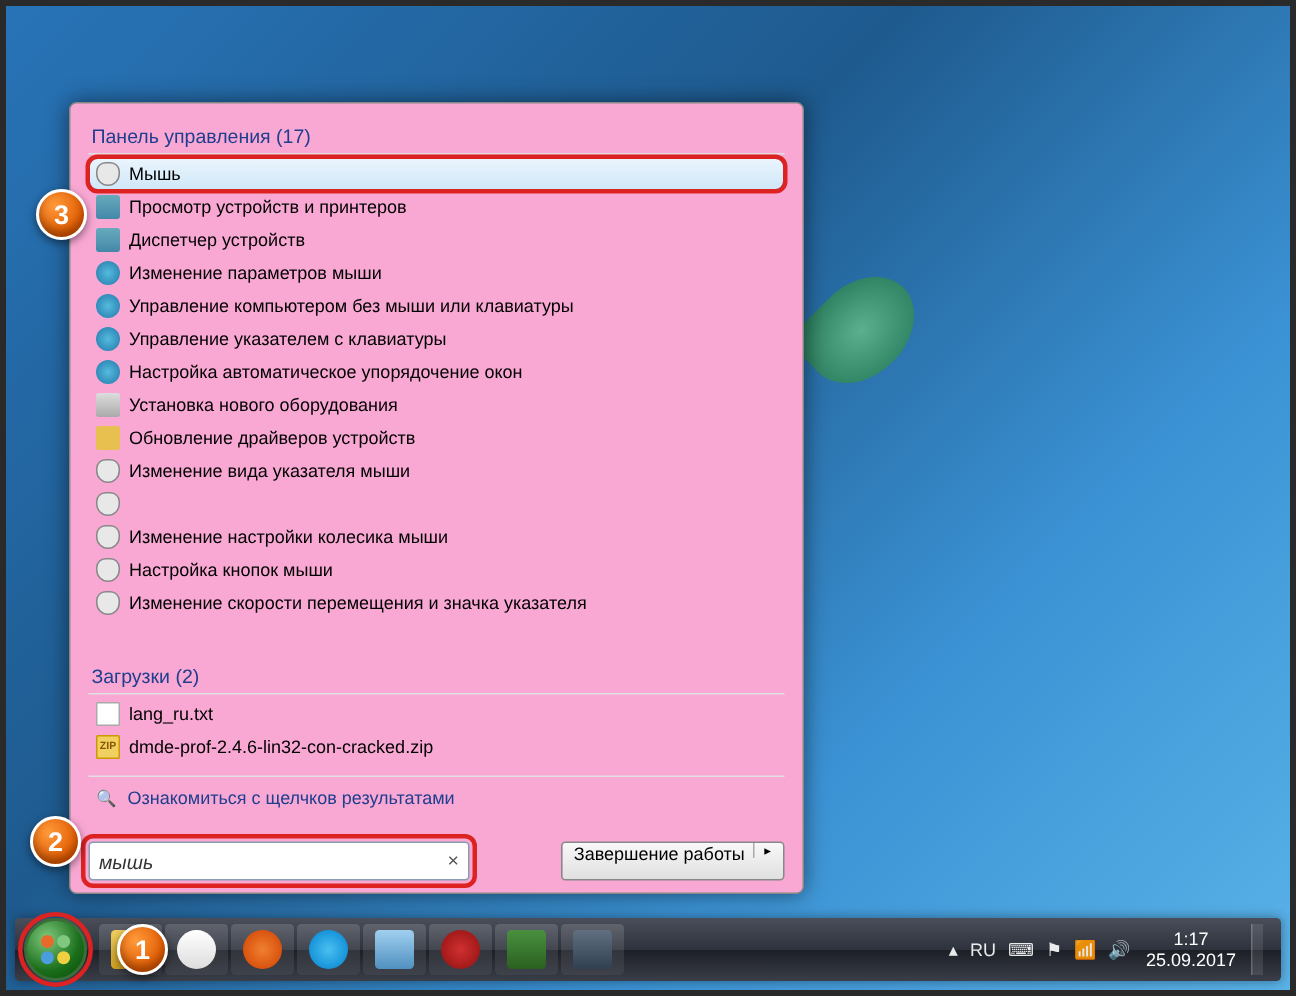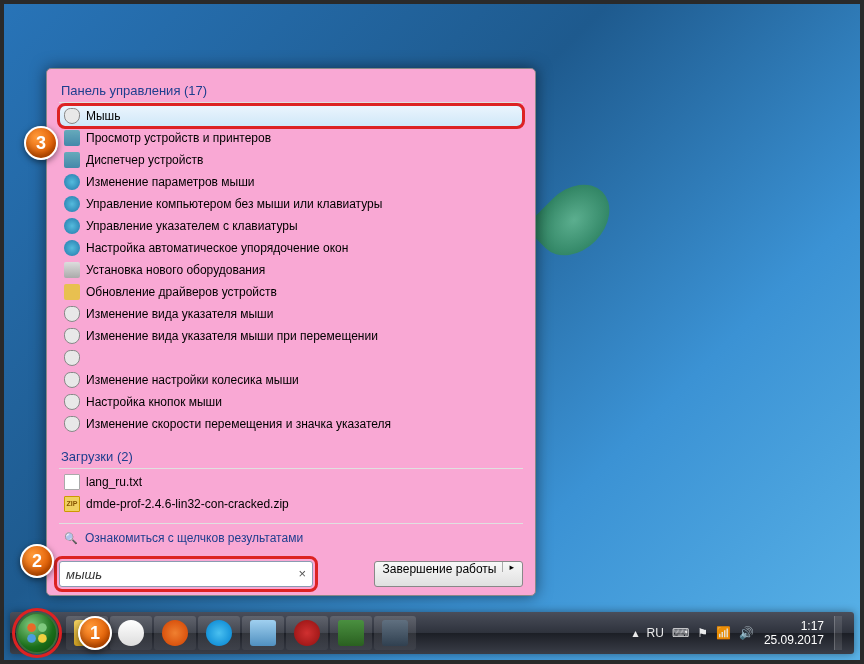--- a/index.html
+++ b/index.html
@@ -31,21 +31,21 @@
 .shutdown-btn .arrow{margin-left:6px;padding-left:6px;border-left:1px solid #aaa;font-size:9px}
 .taskbar{position:absolute;bottom:10px;left:10px;right:10px;height:42px;background:linear-gradient(#4a4e5a,#2e323c 50%,#1c1f26 51%,#3a3e48);border-radius:3px;display:flex;align-items:center;padding:0 6px;box-shadow:0 0 8px rgba(0,0,0,0.4)}
 .start-orb{width:42px;height:42px;border-radius:50%;background:radial-gradient(circle at 35% 30%,#7ec97e,#1a6e1a 60%,#0a4a0a);border:2px solid #3a6e3a;display:flex;align-items:center;justify-content:center;cursor:pointer;outline:3px solid #d22;outline-offset:1px;position:relative;z-index:2}
 .start-orb svg{width:26px;height:26px}
 .tb-items{display:flex;gap:2px;margin-left:8px}
 .tb-item{width:42px;height:34px;border-radius:3px;display:flex;align-items:center;justify-content:center;cursor:pointer;background:linear-gradient(rgba(255,255,255,0.15),rgba(255,255,255,0.05))}
 .tb-ico{width:26px;height:26px;border-radius:3px}
 .tray{margin-left:auto;display:flex;align-items:center;gap:10px;color:#fff;font-size:11px;padding-right:6px}
 .tray-icons{display:flex;gap:8px;align-items:center}
 .tray-icons span{opacity:0.9;cursor:pointer}
-.clock{text-align:right;line-height:1.2}
+.clock{text-align:center;line-height:1.2}
 .marker{position:absolute;width:34px;height:34px;border-radius:50%;background:radial-gradient(circle at 35% 30%,#ff9a3a,#e05a00 70%);border:2px solid #fff;box-shadow:0 2px 6px rgba(0,0,0,0.5),inset 0 -4px 6px rgba(0,0,0,0.3);color:#fff;font-weight:bold;font-size:18px;display:flex;align-items:center;justify-content:center;z-index:100}
 .m1{left:78px;bottom:14px}
 .m2{left:20px;top:544px}
 .m3{left:24px;top:126px}
 .border-frame{position:absolute;inset:0;border:4px solid #2a2a2a;pointer-events:none}
 </style>
 </head>
 <body>
 
 <div class="border-frame"></div>
@@ -92,39 +92,35 @@
     <div class="result-item">
         <div class="r-icon ico-upd"></div>
         <div class="r-text">Обновление драйверов устройств</div>
       </div>
     <div class="result-item">
         <div class="r-icon ico-mouse"></div>
         <div class="r-text">Изменение вида указателя мыши</div>
       </div>
     <div class="result-item">
         <div class="r-icon ico-mouse"></div>
-        <div class="r-text">Изменение вида указателя мыши при перемещении</div>
-      </div>
-    <div class="result-item">
-        <div class="r-icon ico-mouse"></div>
       </div>
     <div class="result-item">
         <div class="r-icon ico-mouse"></div>
         <div class="r-text">Изменение настройки колесика мыши</div>
       </div>
     <div class="result-item">
         <div class="r-icon ico-mouse"></div>
         <div class="r-text">Настройка кнопок мыши</div>
       </div>
     <div class="result-item">
         <div class="r-icon ico-mouse"></div>
         <div class="r-text">Изменение скорости перемещения и значка указателя</div>
       </div>
 
-    <div class="cat-header" style="margin-top:10px">Загрузки (2)</div>
+    <div class="cat-header" style="margin-top:26px">Загрузки (2)</div>
     <div class="result-item">
         <div class="r-icon ico-file"></div>
         <div class="r-text">lang_ru.txt</div>
       </div>
     <div class="result-item">
         <div class="r-icon ico-zip">ZIP</div>
         <div class="r-text">dmde-prof-2.4.6-lin32-con-cracked.zip</div>
       </div>
 
     <div class="more-results">

